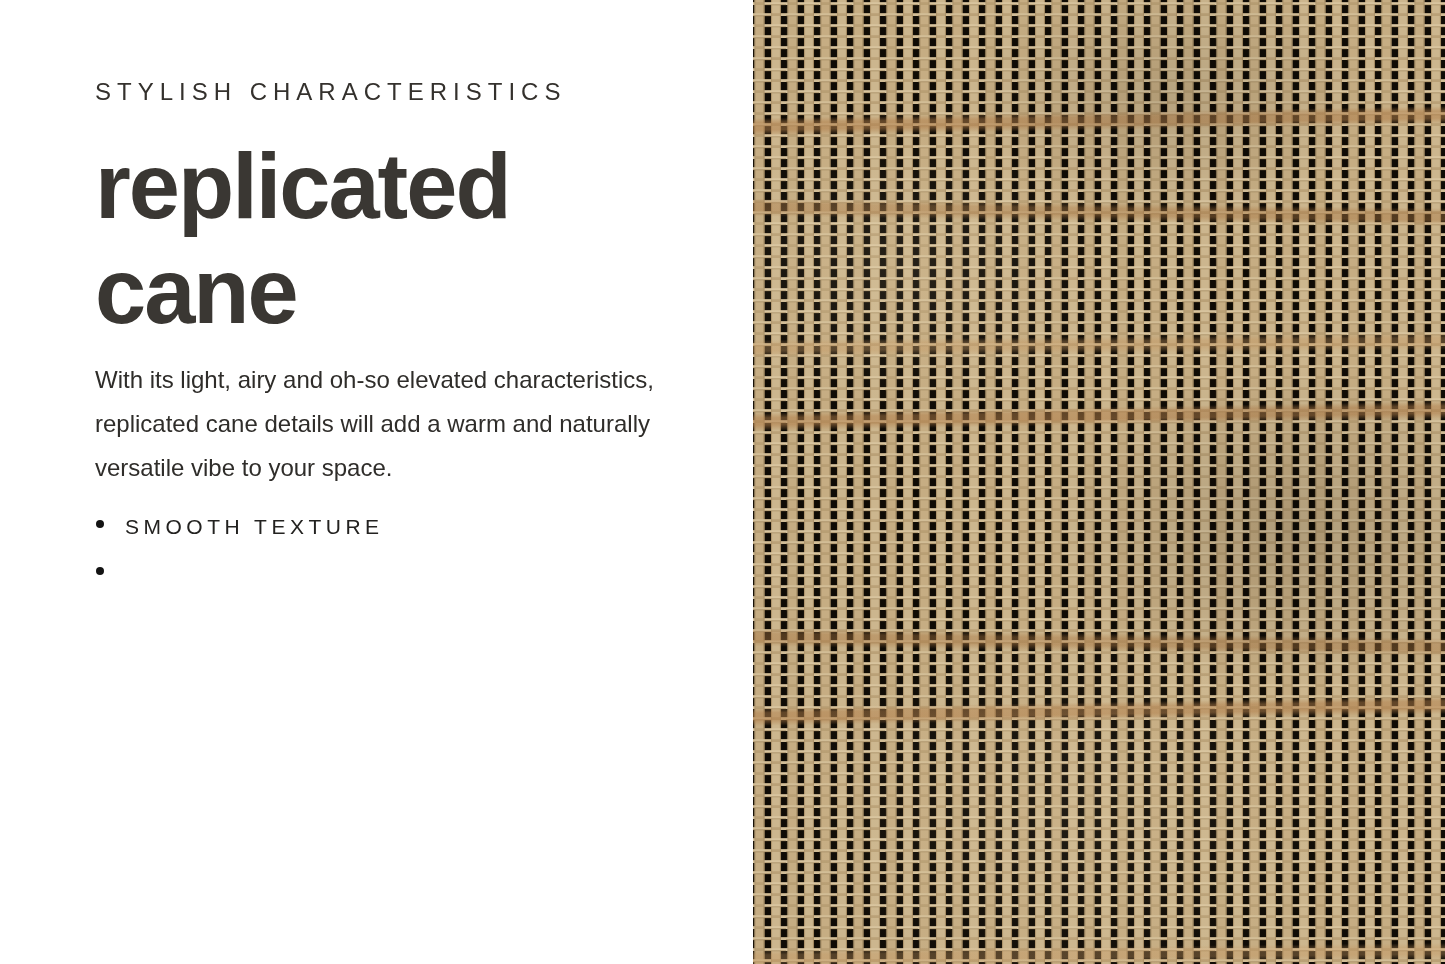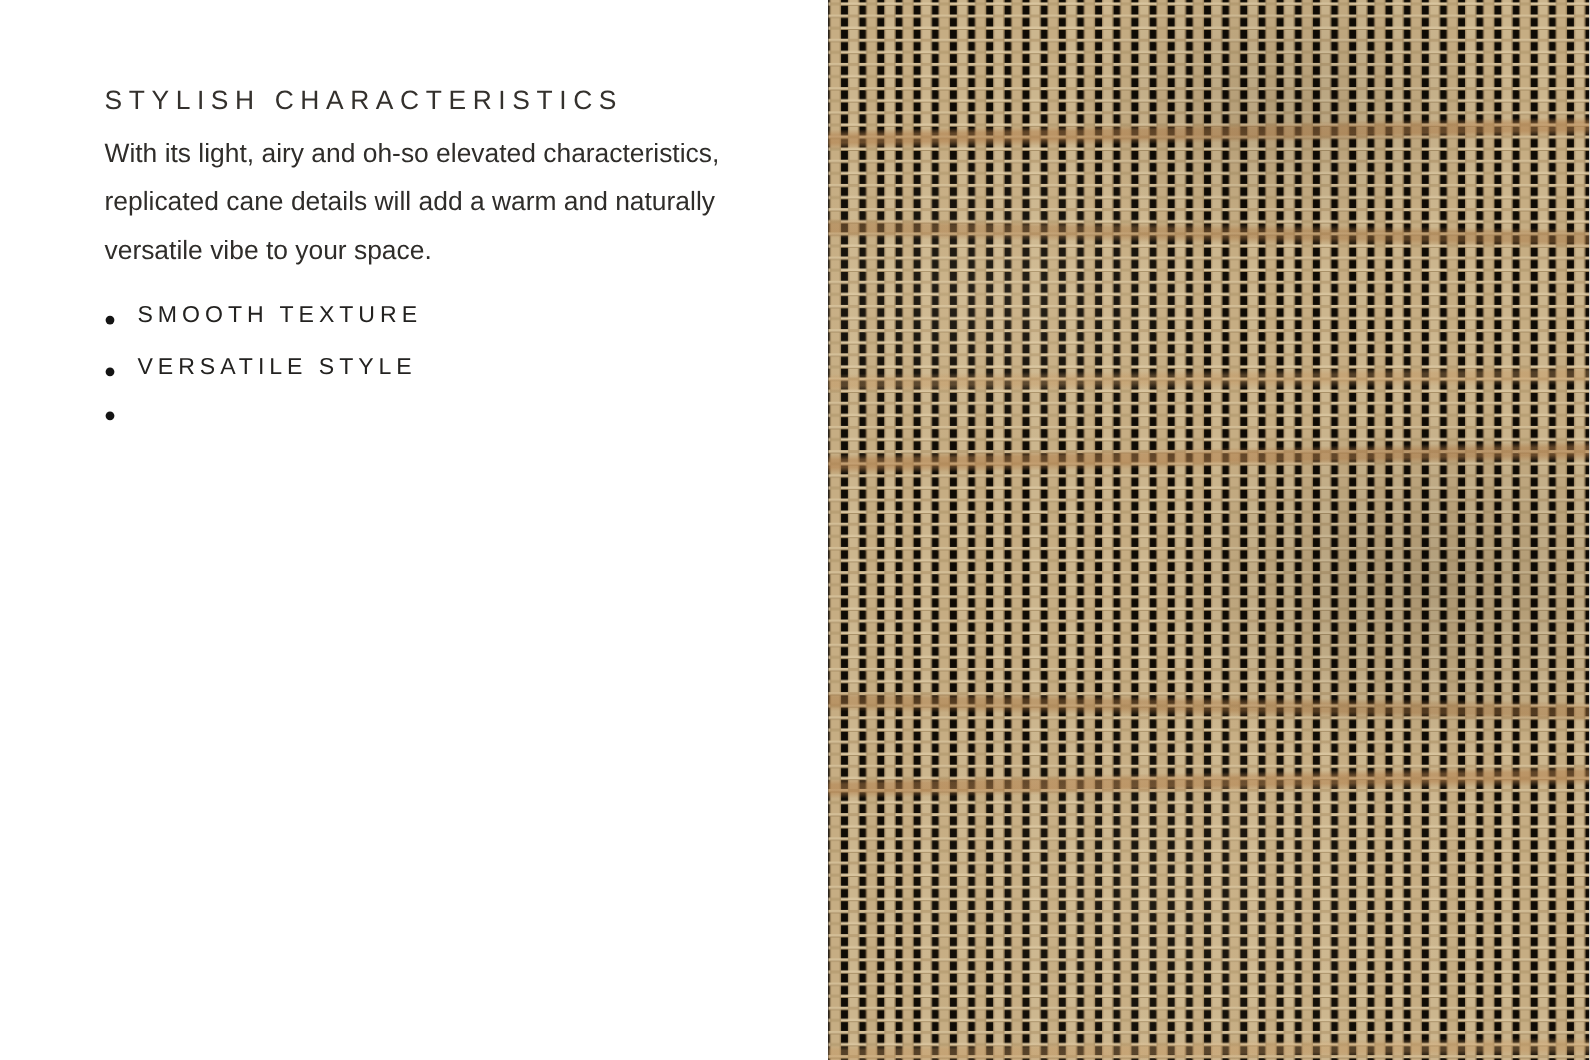--- a/index.html
+++ b/index.html
@@ -51,21 +51,21 @@
     font-weight: 400;
     color: #2f2d2a;
   }
   .feature-list {
     list-style: none;
     margin: 22px 0 0 0;
     padding: 0;
   }
   .feature-list li {
     display: flex;
-    align-items: center;
+    align-items: flex-start;
     margin: 0 0 18px 0;
   }
   .bullet-dot {
     flex: 0 0 auto;
     width: 8px;
     height: 8px;
     border-radius: 50%;
     background: #141414;
     margin: 8px 21px 0 1px;
   }
@@ -119,31 +119,28 @@
   }
 </style>
 </head>
 <body>
 
 <div class="slide">
 
   <div class="content-panel">
     <div class="eyebrow">STYLISH CHARACTERISTICS</div>
 
+    <h1 class="title">replicated cane</h1>
 
     <p class="description">With its light, airy and oh-so elevated characteristics, replicated cane details will add a warm and naturally versatile vibe to your space.</p>
 
     <ul class="feature-list">
       <li>
         <span class="bullet-dot"></span>
         <span class="feature-label">SMOOTH TEXTURE</span>
-      </li>
-      <li>
-        <span class="bullet-dot"></span>
-        <span class="feature-label">VERSATILE STYLE</span>
       </li>
       <li>
         <span class="bullet-dot"></span>
       </li>
     </ul>
   </div>
 
   <div class="texture-panel">
     <svg width="692" height="964" preserveAspectRatio="none" xmlns="http://www.w3.org/2000/svg">
       <defs>

